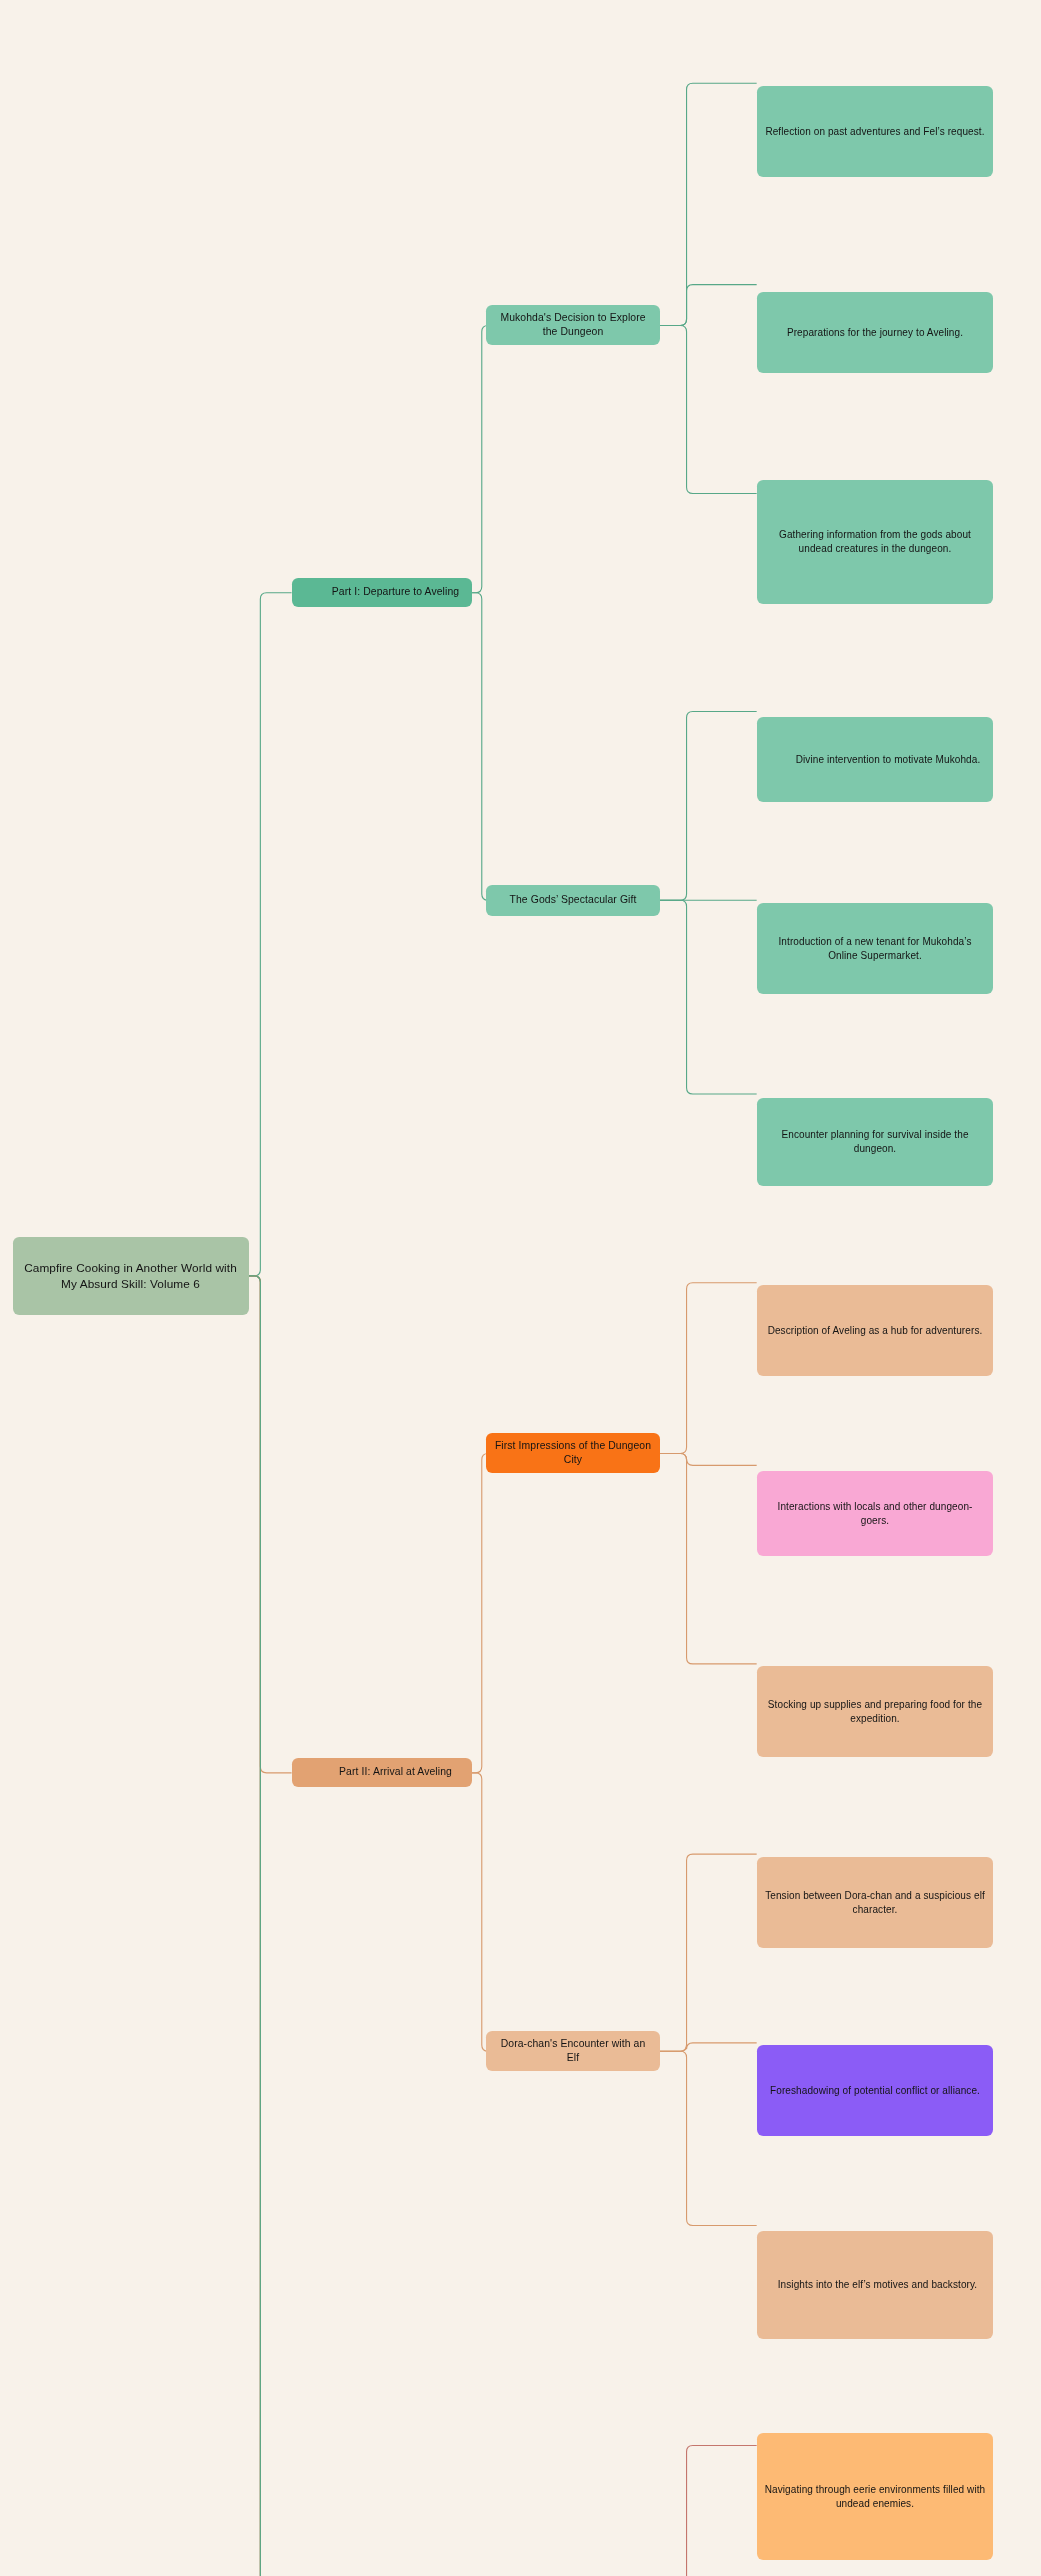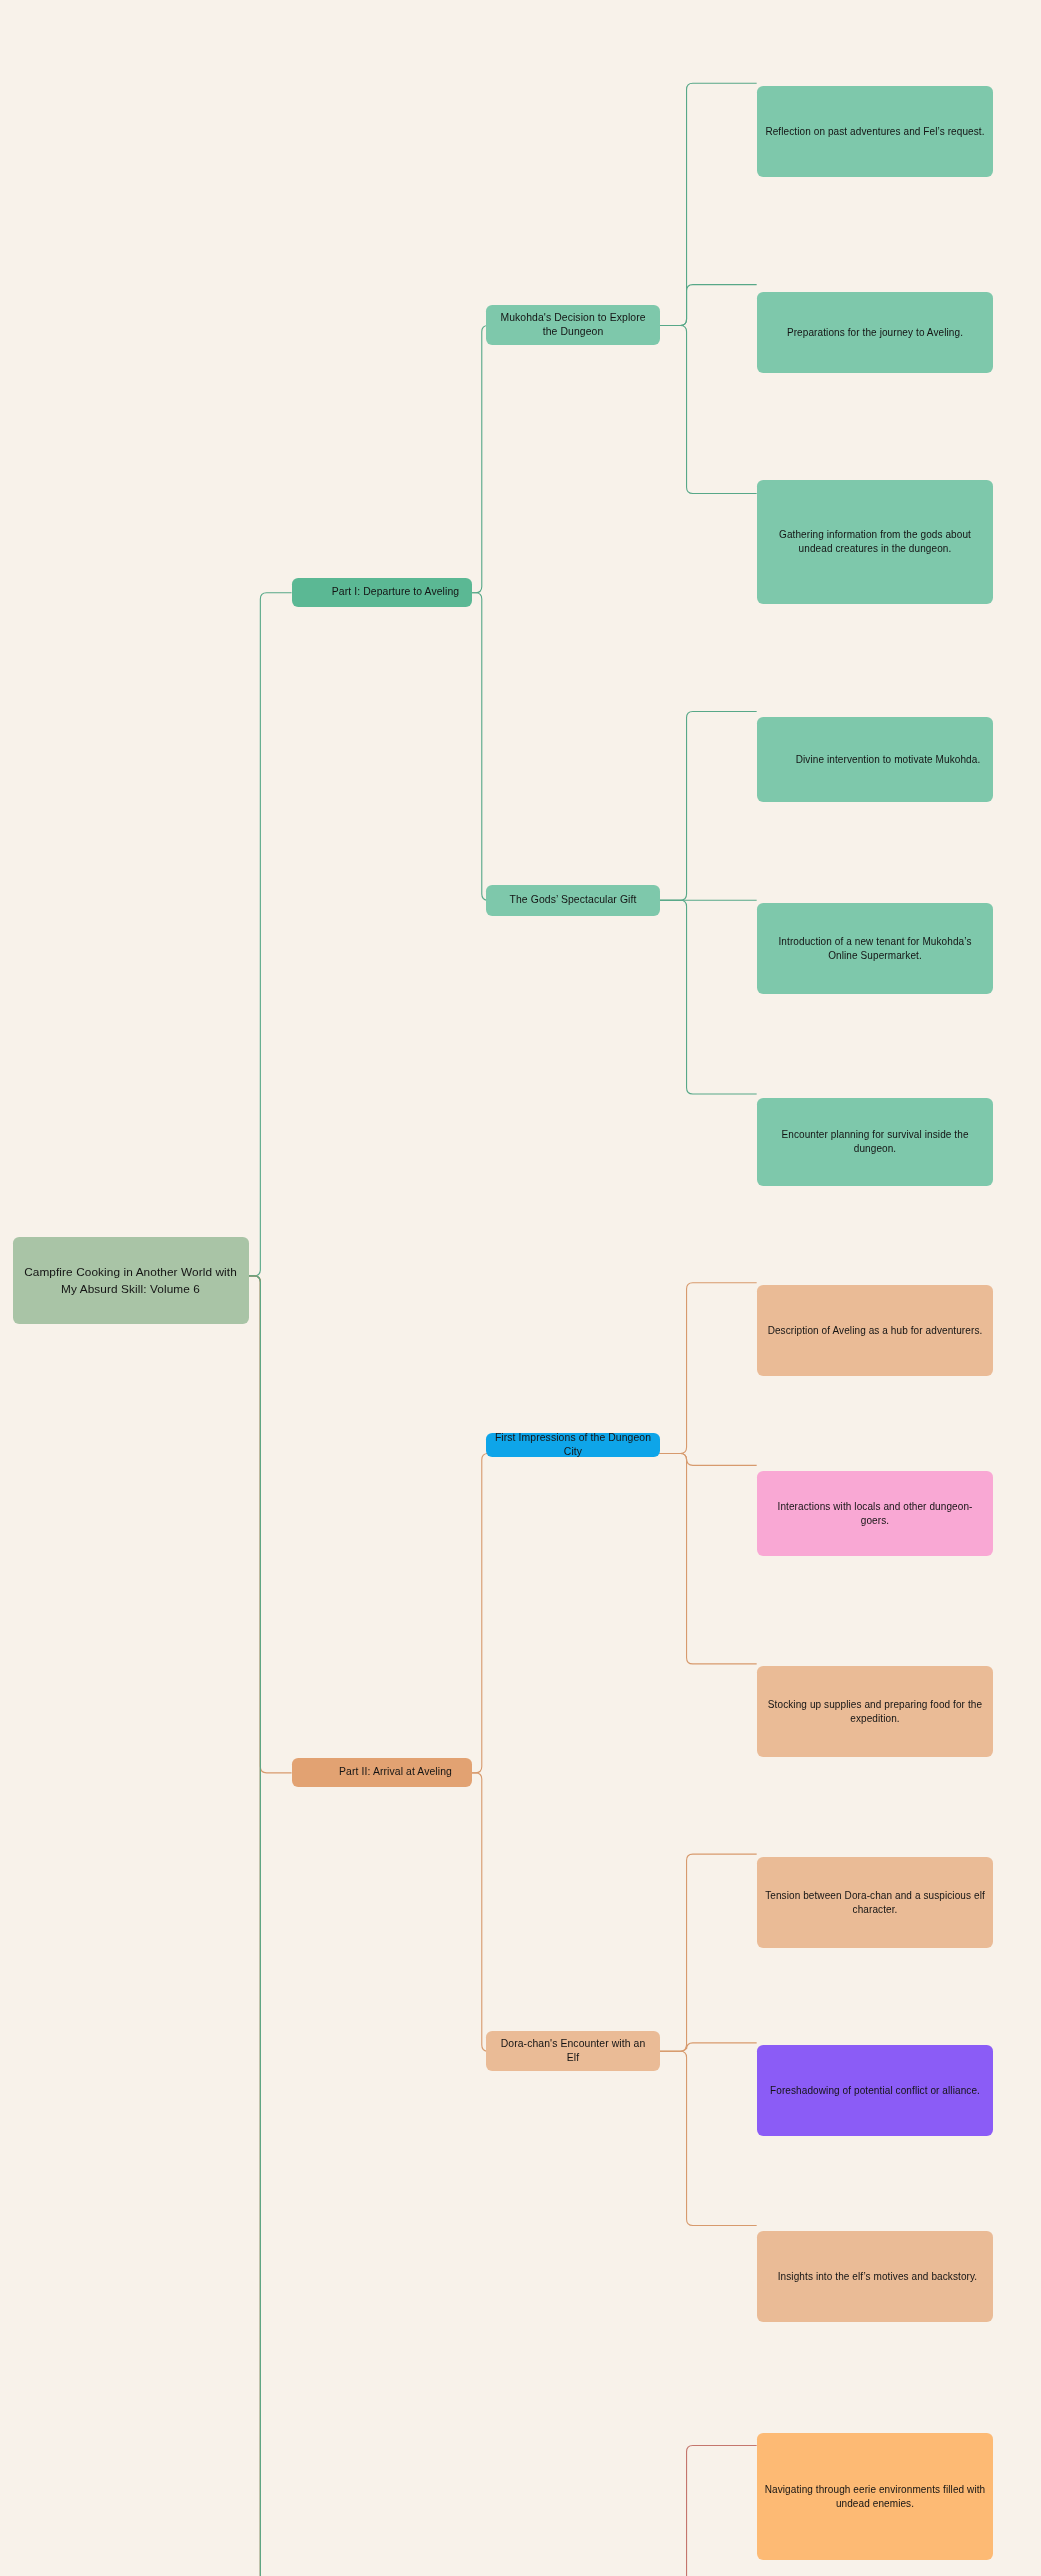--- a/index.html
+++ b/index.html
@@ -73,35 +73,35 @@
       <path d="M 680 7786 L 685 7786 Q 694 7786 694 7777 L 694 7265 Q 694 7256 703 7256 L 700 7256" fill="none" stroke="#57a888" stroke-width="1.6"></path>
       <path d="M 950 7256 L 980 7256 Q 989 7256 989 7247 L 989 7052 Q 989 7043 998 7043 L 1090 7043" fill="none" stroke="#57a888" stroke-width="1.6"></path>
       <path d="M 950 7256 L 980 7256 Q 989 7256 989 7265 L 989 7290 Q 989 7299 998 7299 L 1090 7299" fill="none" stroke="#57a888" stroke-width="1.6"></path>
       <path d="M 950 7256 L 980 7256 Q 989 7256 989 7265 L 989 7566 Q 989 7575 998 7575 L 1090 7575" fill="none" stroke="#57a888" stroke-width="1.6"></path>
       <path d="M 680 7786 L 685 7786 Q 694 7786 694 7795 L 694 8270 Q 694 8279 703 8279 L 700 8279" fill="none" stroke="#57a888" stroke-width="1.6"></path>
       <path d="M 950 8279 L 980 8279 Q 989 8279 989 8270 L 989 7962 Q 989 7953 998 7953 L 1090 7953" fill="none" stroke="#57a888" stroke-width="1.6"></path>
       <path d="M 950 8279 L 980 8279 Q 989 8279 989 8270 L 989 8229 Q 989 8220 998 8220 L 1090 8220" fill="none" stroke="#57a888" stroke-width="1.6"></path>
       <path d="M 950 8279 L 980 8279 Q 989 8279 989 8288 L 989 8519 Q 989 8528 998 8528 L 1090 8528" fill="none" stroke="#57a888" stroke-width="1.6"></path>
     </svg>
   <div id="nodes">
-      <div class="node root" style="left: 12.5px; top: 1237px; width: 236px; height: 87px; background: rgb(169, 196, 166); color: rgb(20, 20, 20);">Campfire Cooking in Another World with My Absurd Skill: Volume 6</div>
+      <div class="node root" style="left: 12.5px; top: 1237px; width: 236px; height: 78px; background: rgb(169, 196, 166); color: rgb(20, 20, 20);">Campfire Cooking in Another World with My Absurd Skill: Volume 6</div>
       <div class="node lvl1" style="left: 292px; top: 578px; width: 180px; height: 29px; background: rgb(91, 184, 148); color: rgb(20, 20, 20);">Part I: Departure to Aveling</div>
       <div class="node lvl2" style="left: 486px; top: 305px; width: 174px; height: 40px; background: rgb(126, 200, 171);">Mukohda's Decision to Explore the Dungeon</div>
       <div class="node lvl3" style="left: 757px; top: 38px; width: 236px; height: 91px; background: rgb(126, 200, 171);">Reflection on past adventures and Fel’s request.</div>
       <div class="node lvl3" style="left: 757px; top: 244px; width: 236px; height: 81px; background: rgb(126, 200, 171);">Preparations for the journey to Aveling.</div>
       <div class="node lvl3" style="left: 757px; top: 432px; width: 236px; height: 124px; background: rgb(126, 200, 171);">Gathering information from the gods about undead creatures in the dungeon.</div>
       <div class="node lvl2" style="left: 486px; top: 885px; width: 174px; height: 31px; background: rgb(126, 200, 171);">The Gods’ Spectacular Gift</div>
       <div class="node lvl3" style="left: 757px; top: 669px; width: 236px; height: 85px; background: rgb(126, 200, 171); padding-left: 33px;">Divine intervention to motivate Mukohda.</div>
       <div class="node lvl3" style="left: 757px; top: 855px; width: 236px; height: 91px; background: rgb(126, 200, 171);">Introduction of a new tenant for Mukohda’s Online Supermarket.</div>
       <div class="node lvl3" style="left: 757px; top: 1050px; width: 236px; height: 88px; background: rgb(126, 200, 171);">Encounter planning for survival inside the dungeon.</div>
       <div class="node lvl1" style="left: 292px; top: 1758px; width: 180px; height: 29px; background: rgb(226, 162, 114); color: rgb(20, 20, 20);">Part II: Arrival at Aveling</div>
-      <div class="node lvl2" style="left: 486px; top: 1433px; width: 174px; height: 24px; background: #0ea5e9;">First Impressions of the Dungeon City</div>
+      <div class="node lvl2" style="left: 486px; top: 1433px; width: 174px; height: 40px; background: #f97316;">First Impressions of the Dungeon City</div>
       <div class="node lvl3" style="left: 757px; top: 1237px; width: 236px; height: 91px; background: rgb(234, 187, 150);">Description of Aveling as a hub for adventurers.</div>
       <div class="node lvl3" style="left: 757px; top: 1423px; width: 236px; height: 85px; background: #f9a8d4;">Interactions with locals and other dungeon-goers.</div>
       <div class="node lvl3" style="left: 757px; top: 1618px; width: 236px; height: 91px; background: rgb(234, 187, 150);">Stocking up supplies and preparing food for the expedition.</div>
       <div class="node lvl2" style="left: 486px; top: 2031px; width: 174px; height: 40px; background: rgb(234, 187, 150);">Dora-chan's Encounter with an Elf</div>
       <div class="node lvl3" style="left: 757px; top: 1809px; width: 236px; height: 91px; background: rgb(234, 187, 150);">Tension between Dora-chan and a suspicious elf character.</div>
       <div class="node lvl3" style="left: 757px; top: 1997px; width: 236px; height: 91px; background: #8b5cf6;">Foreshadowing of potential conflict or alliance.</div>
-      <div class="node lvl3" style="left: 757px; top: 2183px; width: 236px; height: 91px; background: rgb(234, 187, 150); padding-left: 12px;">Insights into the elf’s motives and backstory.</div>
+      <div class="node lvl3" style="left: 757px; top: 2183px; width: 236px; height: 108px; background: rgb(234, 187, 150); padding-left: 12px;">Insights into the elf’s motives and backstory.</div>
       <div class="node lvl3" style="left: 757px; top: 2385px; width: 236px; height: 127px; background: #fdba74;">Navigating through eerie environments filled with undead enemies.</div>
     </div>
 </div>
 
 
 </body></html>

